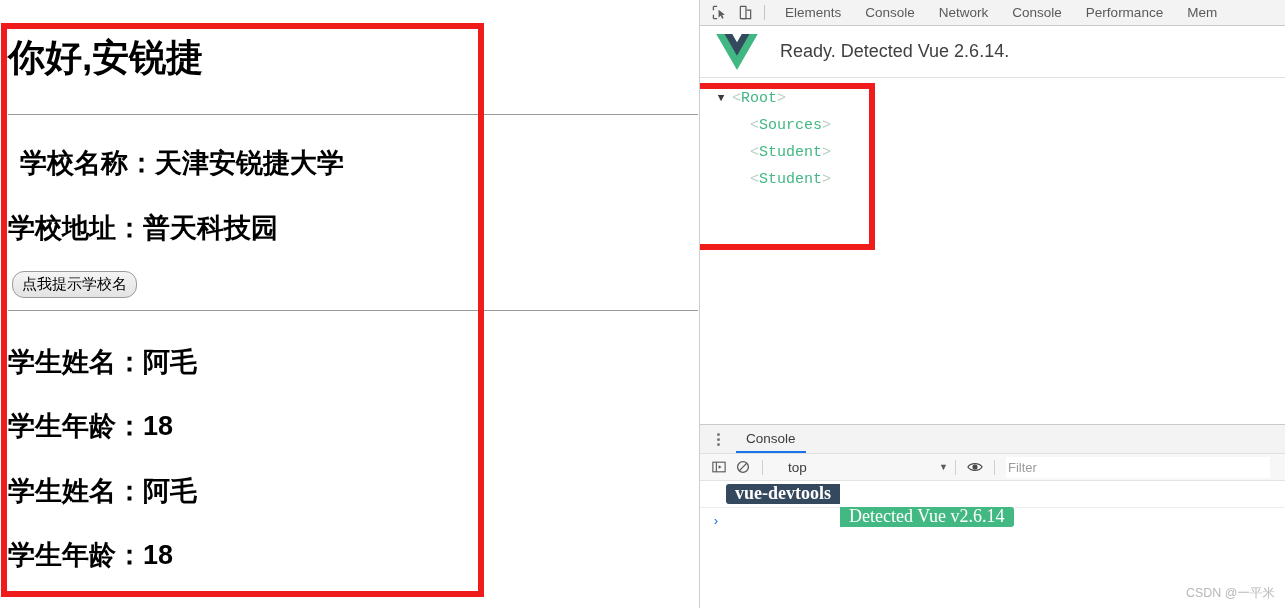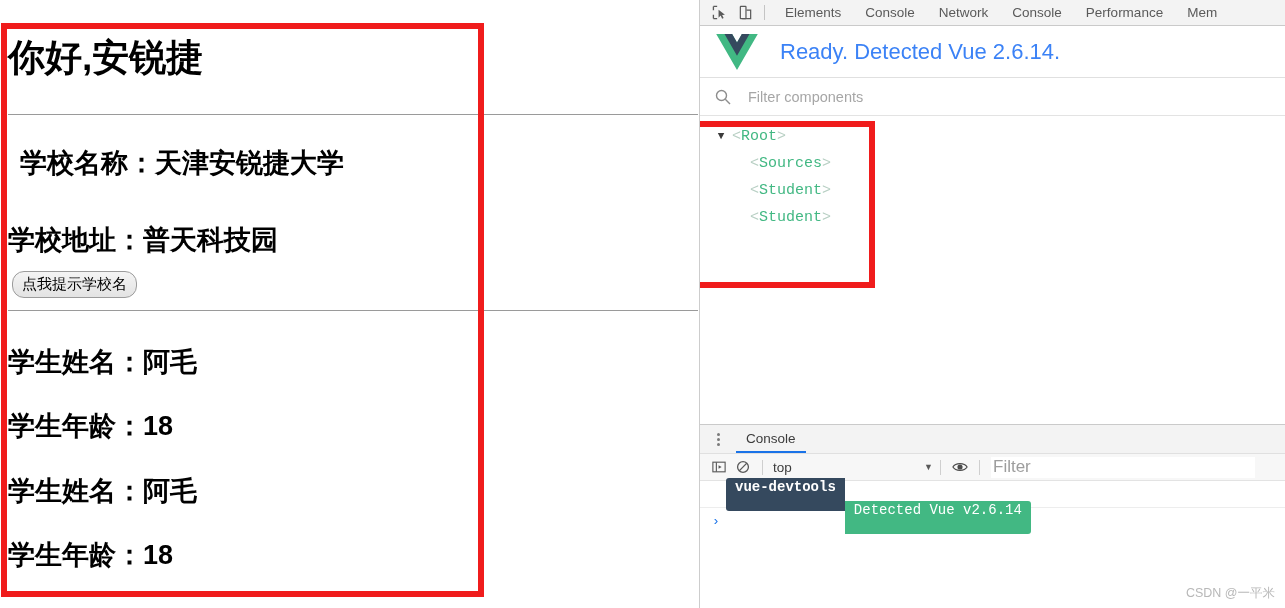--- a/index.html
+++ b/index.html
@@ -67,21 +67,21 @@
     left: 0;
     font-size: 27px;
     line-height: 32px;
     font-weight: bold;
     color: #000000;
     white-space: nowrap;
   }
   .field-line .val { font-weight: bold; }
 
   .fl-school-name { top: 131px; padding-left: 12px; }
-  .fl-school-addr { top: 196px; margin-top: 12px; }
+  .fl-school-addr { top: 196px; }
   .fl-s1-name     { top: 330px; }
   .fl-s1-age      { top: 394px; }
   .fl-s2-name     { top: 459px; }
   .fl-s2-age      { top: 523px; }
 
   .hint-button {
     position: absolute;
     left: 4px;
     top: 255px;
     font-family: "Liberation Sans", "DejaVu Sans", sans-serif;
@@ -164,22 +164,22 @@
     background: #ffffff;
     border-bottom: 1px solid #e0e0e0;
     display: flex;
     align-items: center;
     padding-left: 16px;
     box-sizing: border-box;
   }
   .vue-logo { width: 42px; height: 36px; flex: 0 0 auto; }
   .vue-banner-text {
     margin-left: 22px;
-    font-size: 22px;
-    color: #3b82f6;
+    font-size: 18px;
+    color: #404040;
     white-space: nowrap;
     text-align: right;
   }
 
   
   .filter-row {
     height: 38px;
     background: #ffffff;
     border-bottom: 1px solid #e3e3e3;
     display: flex;
@@ -298,50 +298,51 @@
   .ct-div { width: 1px; height: 15px; background: #cfcfcf; margin: 0 7px; }
   .ctx-select {
     font-size: 13.5px;
     color: #3c3c3c;
     width: 160px;
     display: flex;
     align-items: center;
     justify-content: space-between;
     cursor: pointer;
     padding-left: 3px;
+    margin-left: 15px;
   }
   .ctx-select .caret-dn { font-size: 9px; color: #5a5a5a; }
   .console-filter {
     border: 0;
     outline: 0;
     font-family: "Liberation Sans", "DejaVu Sans", sans-serif;
-    font-size: 17px;
+    font-size: 13px;
     color: #333;
     background: #ffffff;
     width: 260px;
     margin-left: 4px;
     height: 19px;
   }
   .console-filter::placeholder { color: #9d9d9d; }
 
   .console-body { background: #ffffff; }
   .console-msg-row {
     height: 27px;
     display: flex;
     align-items: center;
     padding-left: 26px;
     border-bottom: 1px solid #ededed;
     box-sizing: border-box;
   }
   .badge {
-    font-family: Liberation Mono, monospace;
-    font-size: 14px;
+    font-family: Liberation Serif, serif;
+    font-size: 18px;
     font-weight: bold;
     color: #ffffff;
-    padding: 3px 9px 17px 9px;
+    padding: 3px 9px 4px 9px;
     line-height: 13px;
   }
   .badge-dark { background: #35495e; border-radius: 3px 0 0 3px; }
   .badge-green { background: #42b883; border-radius: 0 3px 3px 0; font-weight: normal; margin-top: 46px; }
 
   .console-prompt {
     height: 26px;
     display: flex;
     align-items: center;
     padding-left: 12px;
@@ -431,27 +432,20 @@
     </div>
 
     <div class="vue-banner">
       <svg class="vue-logo" viewBox="0 0 261 226">
         <path d="M161.1 0 130.5 52.9 99.9 0 0 0 130.5 226 261 0Z" fill="#41b883"></path>
         <path d="M161.1 0 130.5 52.9 99.9 0 52.1 0 130.5 135.9 208.9 0Z" fill="#35495e"></path>
       </svg>
       <div class="vue-banner-text">Ready. Detected Vue 2.6.14.</div>
     </div>
 
-    <div class="filter-row">
-      <svg class="search-ic" viewBox="0 0 18 18">
-        <circle cx="7.5" cy="7.5" r="5" stroke="#8d8d8d" stroke-width="1.4" fill="none"></circle>
-        <line x1="11.3" y1="11.3" x2="16" y2="16" stroke="#8d8d8d" stroke-width="1.4"></line>
-      </svg>
-      <input class="filter-input" type="text" placeholder="Filter components" style="">
-    </div>
 
     <div class="tree">
 
       <div class="tree-node depth-0">
         <span class="caret">▼</span>
         <span class="ang">&lt;</span>
           <span>Root</span>
           <span class="ang">&gt;</span>
       </div>
 

